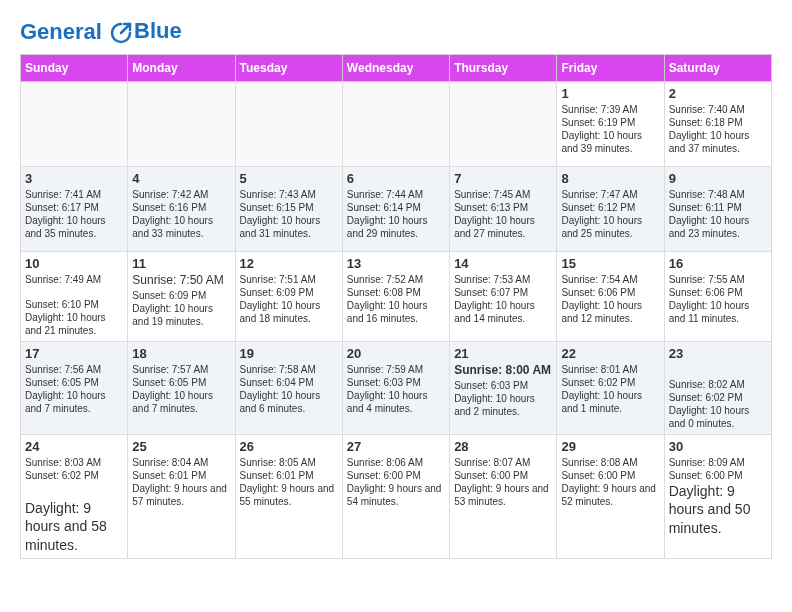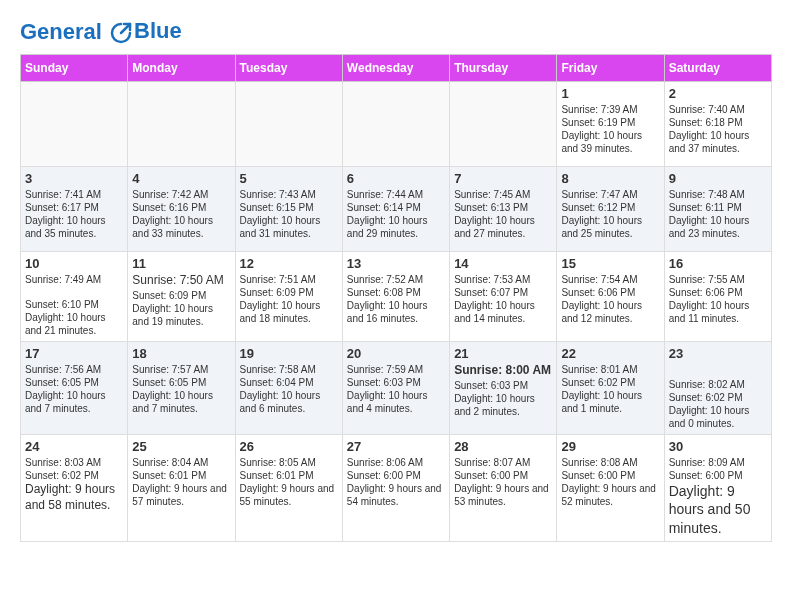--- a/index.html
+++ b/index.html
@@ -204,21 +204,21 @@
             <div style="font-size: 10px; line-height: 1.3; margin-top: 17px;">Sunrise: 8:02 AM</div>
             <div style="font-size: 10px; line-height: 1.3;">Sunset: 6:02 PM</div>
             <div style="font-size: 10px; line-height: 1.3;">Daylight: 10 hours and 0 minutes.</div>
           </td>
         </tr>
         <tr class="normal-row">
           <td>
             <span class="day-num">24</span>
             <div style="font-size: 10px; line-height: 1.3;">Sunrise: 8:03 AM</div>
             <div style="font-size: 10px; line-height: 1.3;">Sunset: 6:02 PM</div>
-            <div style="font-size: 12px; line-height: 1.3;">Daylight: 9 hours and 58 minutes.</div>
+            <div style="font-size: 14px; line-height: 1.3; margin-top: 17px;">Daylight: 9 hours and 58 minutes.</div>
           </td>
           <td>
             <span class="day-num">25</span>
             <div style="font-size: 10px; line-height: 1.3;">Sunrise: 8:04 AM</div>
             <div style="font-size: 10px; line-height: 1.3;">Sunset: 6:01 PM</div>
             <div style="font-size: 10px; line-height: 1.3;">Daylight: 9 hours and 57 minutes.</div>
           </td>
           <td>
             <span class="day-num">26</span>
             <div style="font-size: 10px; line-height: 1.3;">Sunrise: 8:05 AM</div>

